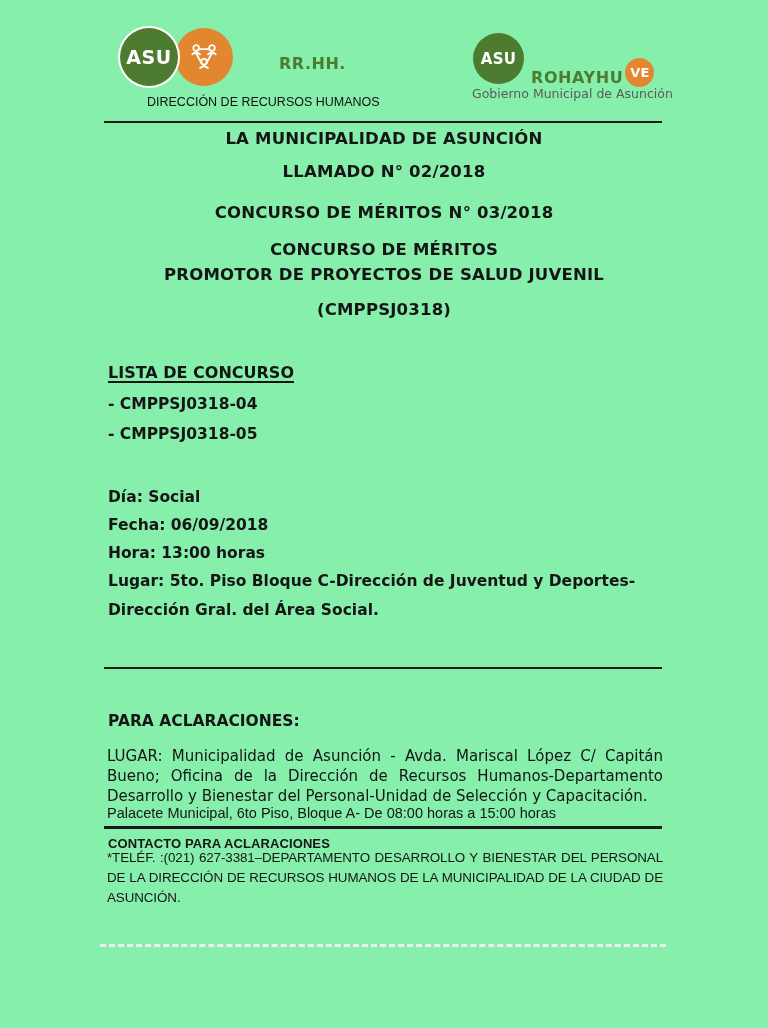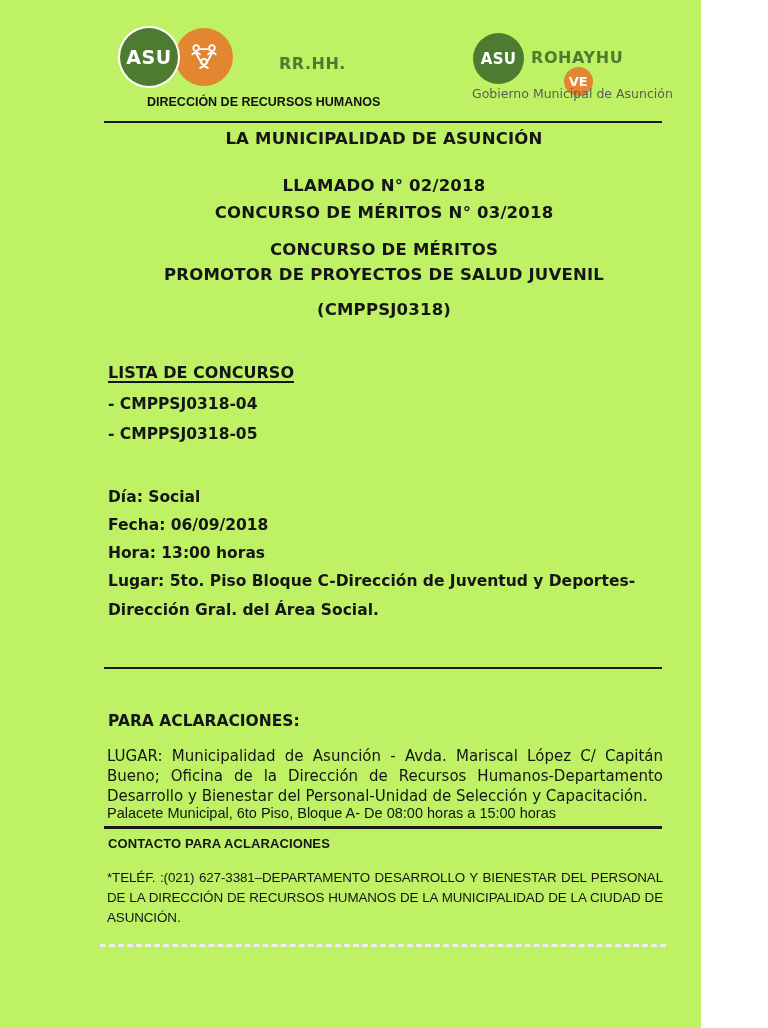--- a/index.html
+++ b/index.html
@@ -1,20 +1,20 @@
 <!DOCTYPE html>
 <html><head>
 <meta charset="utf-8">
 <style>
   html, body { margin: 0; padding: 0; background: #ffffff; }
   .page {
     position: relative;
-    width: 701px;
+    width: 768px;
     height: 1028px;
-    background: #bef264;
+    background: #86efac;
     font-family: "DejaVu Sans", sans-serif;
     color: #151515;
     overflow: hidden;
   }
 
   
   .logo-left { position: absolute; left: 103px; top: 24px; width: 310px; height: 88px; }
   .ll-circles { position: absolute; left: 0; top: 0; width: 200px; height: 66px; }
   .circle-green-lg {
     position: absolute; left: 17px; top: 4px; width: 58px; height: 58px;
@@ -28,32 +28,32 @@
     border-radius: 50%; background: #e2872f;
     display: flex; align-items: center; justify-content: center;
   }
   .ll-rrhh {
     position: absolute; left: 146px; top: 30px;
     color: #4d7c31; font-weight: bold; font-size: 16px; letter-spacing: 0.5px; margin-left: 30px;
   }
   .ll-caption {
     position: absolute; left: 0; top: 71px;
     font-family: "Liberation Sans", sans-serif;
-    font-weight: bold; font-size: 12.5px; letter-spacing: 0px;
+    font-weight: normal; font-size: 12.5px; letter-spacing: 0px;
     color: #111; white-space: nowrap; padding-left: 44px;
   }
 
   .logo-right { position: absolute; left: 472px; top: 30px; width: 200px; height: 76px; }
   .circle-green-sm {
     position: absolute; left: 1px; top: 3px; width: 51px; height: 51px;
     border-radius: 50%; background: #4d7c31;
     display: flex; align-items: center; justify-content: center;
     color: #fff; font-weight: bold; font-size: 15px; letter-spacing: 0.3px;
   }
-  .rl-wordmark { position: absolute; left: 59px; top: 18px; display: flex; align-items: center; flex-direction: column; }
+  .rl-wordmark { position: absolute; left: 59px; top: 28px; display: flex; align-items: flex-end; }
   .rl-rohayhu { color: #4d7c31; font-weight: bold; font-size: 16px; letter-spacing: 0.6px; }
   .rl-ve {
     width: 29px; height: 29px; border-radius: 50%; background: #e2872f;
     color: #fff; font-weight: bold; font-size: 13px;
     display: flex; align-items: center; justify-content: center; margin-left: 2px;
   }
   .rl-caption {
     position: absolute; left: 0; top: 56px;
     color: #5b5b5b; font-size: 12.5px; white-space: nowrap;
   }
@@ -68,21 +68,21 @@
     border-top: 3px dashed #f0eded;
   }
 
   
   .c {
     position: absolute; left: 107px; width: 554px;
     text-align: center; font-weight: bold; font-size: 16.5px;
     letter-spacing: 0.2px; white-space: nowrap;
   }
   .t1 { top: 129px; }
-  .t2 { top: 176px; }
+  .t2 { top: 162px; }
   .t3 { top: 203px; }
   .t4 { top: 240px; }
   .t5 { top: 265px; }
   .t6 { top: 300px; }
 
   
   .l {
     position: absolute; left: 108px;
     font-weight: bold; font-size: 15.5px; white-space: nowrap;
   }
@@ -109,21 +109,21 @@
   .palacete {
     position: absolute; left: 107px; top: 805px;
     font-family: "Liberation Sans", sans-serif; font-size: 14.5px; white-space: nowrap;
   }
   .contacto-h {
     position: absolute; left: 108px; top: 836px;
     font-family: "Liberation Sans", sans-serif; font-weight: bold; font-size: 13px;
     letter-spacing: 0.1px; white-space: nowrap;
   }
   .telef-para {
-    top: 868px;
+    top: 848px;
     font-family: "Liberation Sans", sans-serif;
     font-size: 13.4px; line-height: 20px; letter-spacing: -0.1px;
   }
 </style>
 </head>
 <body>
 
 <div class="page">
 
   <div class="logo-left">

